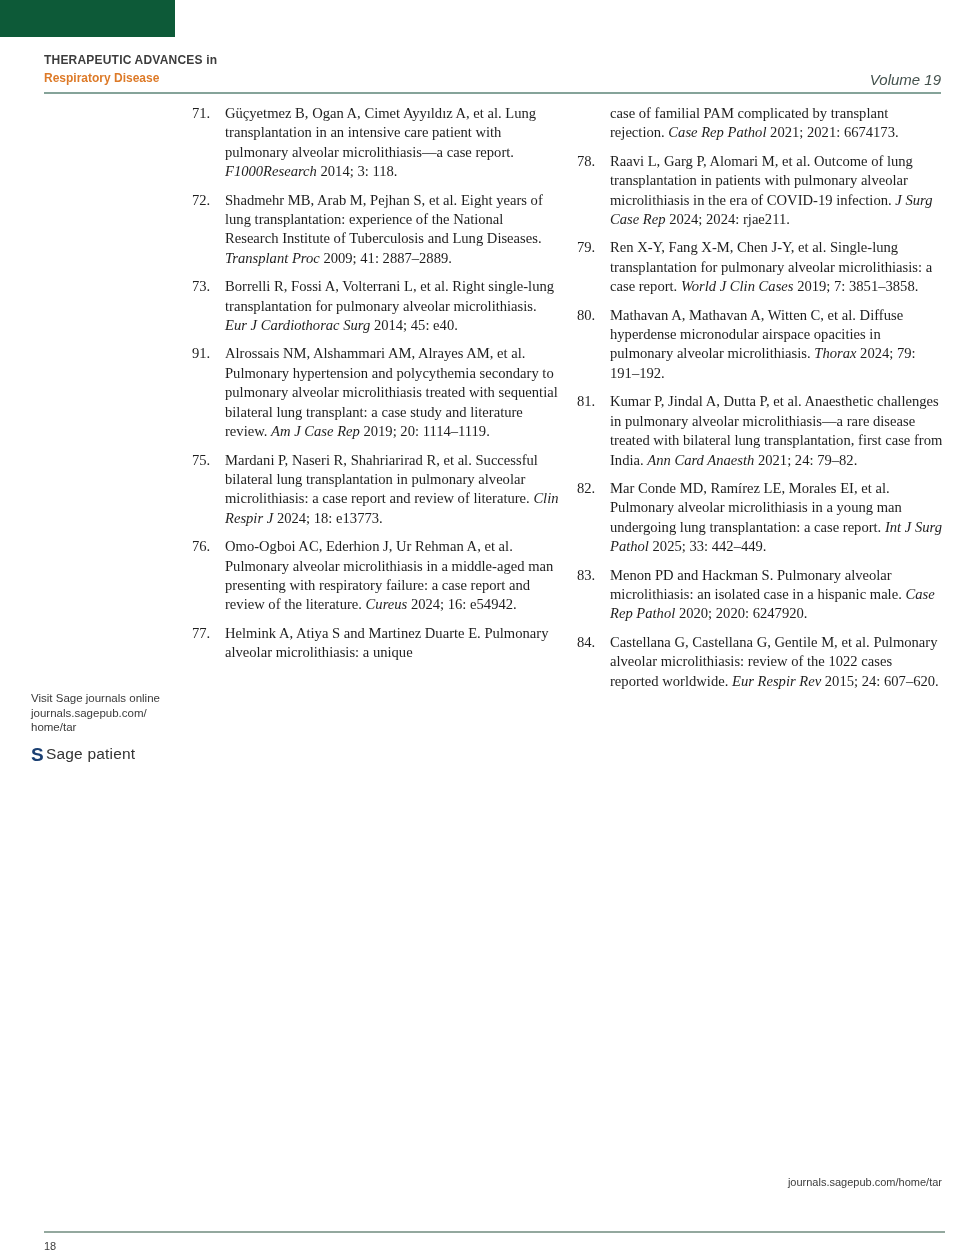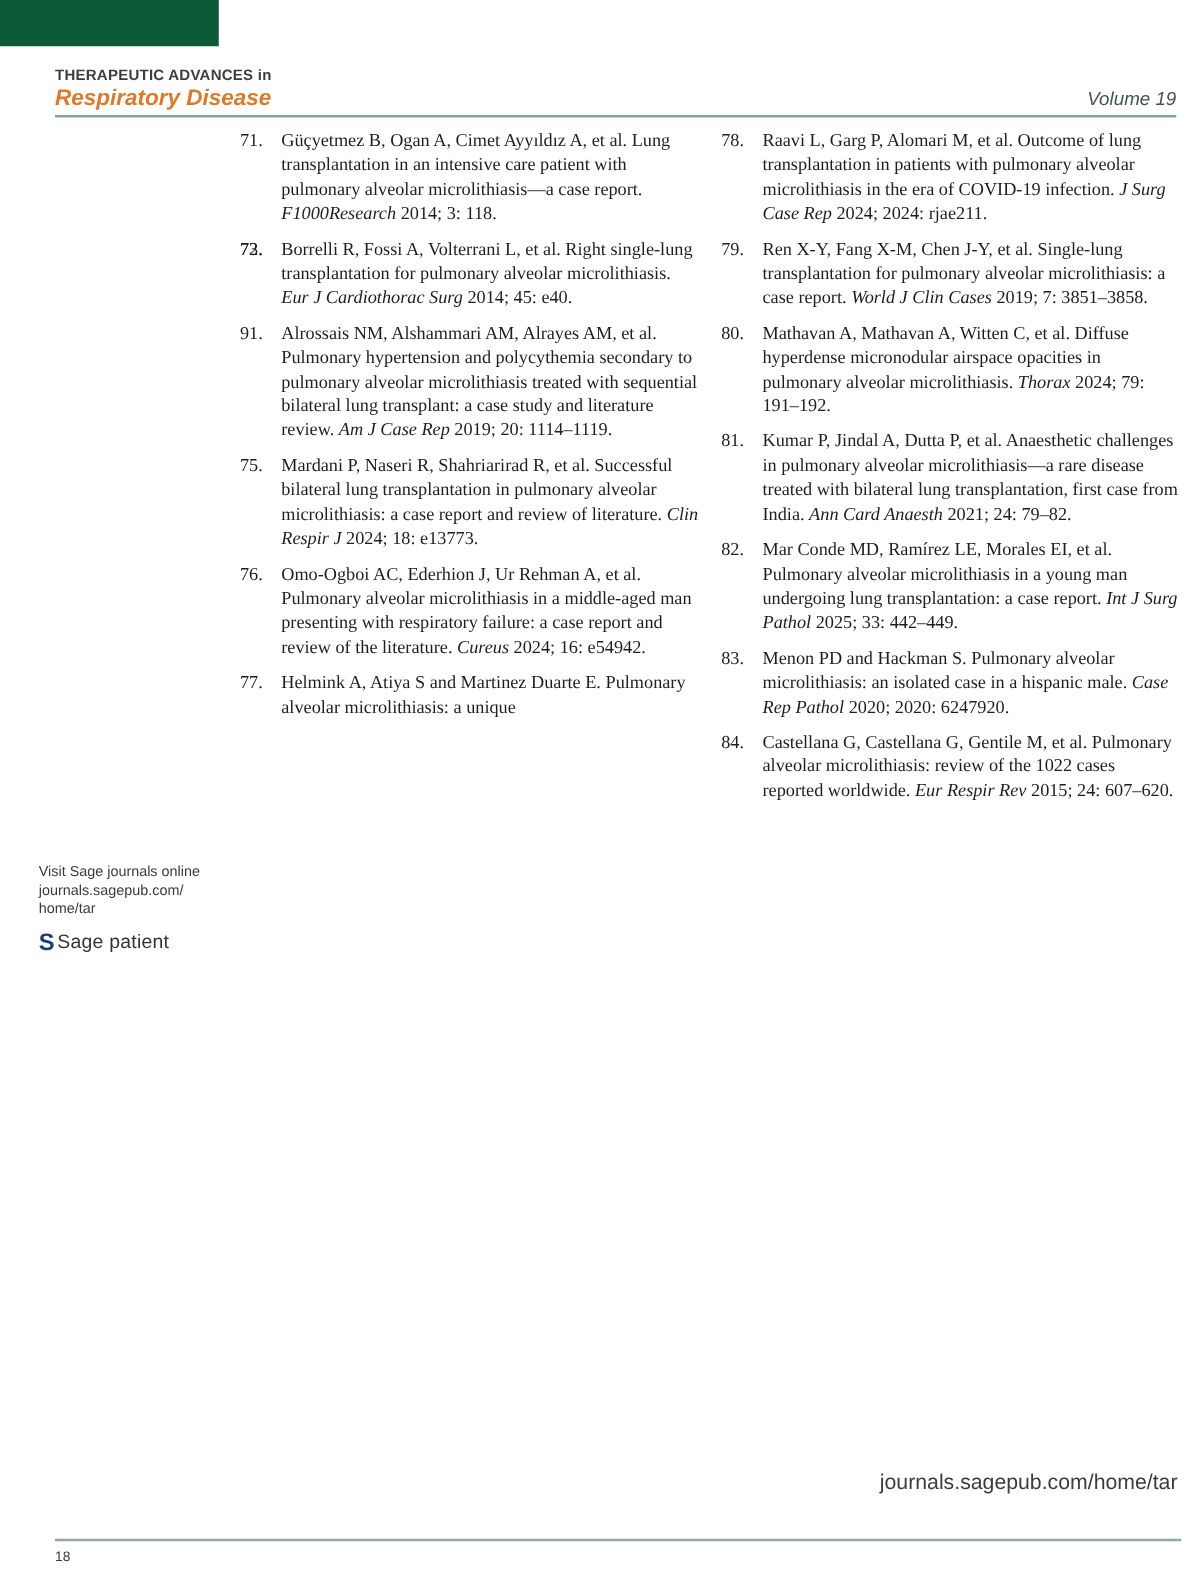--- a/index.html
+++ b/index.html
@@ -33,23 +33,22 @@
     font-family: "Liberation Sans", sans-serif;
   }
   .masthead .line1 {
     font-size: 12px;
     font-weight: 700;
     color: var(--head-ink);
     letter-spacing: 0.2px;
     line-height: 18px;
   }
   .masthead .line2 {
-    font-size: 18px;
+    font-size: 12px;
     font-weight: 700;
-    font-style: italic;
     color: var(--orange);
     line-height: 19px;
   }
   .volume {
     position: absolute;
     right: 19px; top: 71px;
     font-family: "Liberation Sans", sans-serif;
     font-style: italic;
     font-size: 15px;
     color: var(--volume-ink);
@@ -115,21 +114,21 @@
     position: absolute;
     left: 44px; top: 1240px;
     font-family: "Liberation Sans", sans-serif;
     font-size: 11px;
     color: #3c3c3c;
   }
   .footer-url {
     position: absolute;
     right: 18px; top: 1176px;
     font-family: "Liberation Sans", sans-serif;
-    font-size: 17px;
+    font-size: 11px;
     color: #3c3c3c;
   }
 </style>
 </head>
 <body>
 
 <div class="page">
 
   <div class="green-block"></div>
 
@@ -137,29 +136,30 @@
     <div class="line1">THERAPEUTIC ADVANCES in</div>
     <div class="line2">Respiratory Disease</div>
   </div>
 
   <div class="volume">Volume 19</div>
 
   <div class="header-rule"></div>
 
   <div class="ref-col col-left">
       <div class="ref-item"><span class="ref-num">71.</span><span class="ref-text"><span>Güçyetmez B, Ogan A, Cimet Ayyıldız A, et al. Lung transplantation in an intensive care patient with pulmonary alveolar microlithiasis—a case report. </span><em>F1000Research</em><span> 2014; 3: 118.</span></span></div>
-      <div class="ref-item"><span class="ref-num">72.</span></div>
+      <div class="ref-item"><span class="ref-num">72.</span><span class="ref-text"><span>Shadmehr MB, Arab M, Pejhan S, et al. Eight years of lung transplantation: experience of the National Research Institute of Tuberculosis and Lung Diseases. </span><em>Transplant Proc</em><span> 2009; 41: 2887–2889.</span></span></div>
       <div class="ref-item"><span class="ref-num">73.</span><span class="ref-text"><span>Borrelli R, Fossi A, Volterrani L, et al. Right single-lung transplantation for pulmonary alveolar microlithiasis. </span><em>Eur J Cardiothorac Surg</em><span> 2014; 45: e40.</span></span></div>
       <div class="ref-item"><span class="ref-num">91.</span><span class="ref-text"><span>Alrossais NM, Alshammari AM, Alrayes AM, et al. Pulmonary hypertension and polycythemia secondary to pulmonary alveolar microlithiasis treated with sequential bilateral lung transplant: a case study and literature review. </span><em>Am J Case Rep</em><span> 2019; 20: 1114–1119.</span></span></div>
       <div class="ref-item"><span class="ref-num">75.</span><span class="ref-text"><span>Mardani P, Naseri R, Shahriarirad R, et al. Successful bilateral lung transplantation in pulmonary alveolar microlithiasis: a case report and review of literature. </span><em>Clin Respir J</em><span> 2024; 18: e13773.</span></span></div>
       <div class="ref-item"><span class="ref-num">76.</span><span class="ref-text"><span>Omo-Ogboi AC, Ederhion J, Ur Rehman A, et al. Pulmonary alveolar microlithiasis in a middle-aged man presenting with respiratory failure: a case report and review of the literature. </span><em>Cureus</em><span> 2024; 16: e54942.</span></span></div>
       <div class="ref-item"><span class="ref-num">77.</span><span class="ref-text"><span>Helmink A, Atiya S and Martinez Duarte E. Pulmonary alveolar microlithiasis: a unique</span></span></div>
     </div>
 
   <div class="ref-col col-right">
+      <div class="ref-item"><span class="ref-num"></span><span class="ref-text"><span>case of familial PAM complicated by transplant rejection. </span><em>Case Rep Pathol</em><span> 2021; 2021: 6674173.</span></span></div>
       <div class="ref-item"><span class="ref-num">78.</span><span class="ref-text"><span>Raavi L, Garg P, Alomari M, et al. Outcome of lung transplantation in patients with pulmonary alveolar microlithiasis in the era of COVID-19 infection. </span><em>J Surg Case Rep</em><span> 2024; 2024: rjae211.</span></span></div>
       <div class="ref-item"><span class="ref-num">79.</span><span class="ref-text"><span>Ren X-Y, Fang X-M, Chen J-Y, et al. Single-lung transplantation for pulmonary alveolar microlithiasis: a case report. </span><em>World J Clin Cases</em><span> 2019; 7: 3851–3858.</span></span></div>
       <div class="ref-item"><span class="ref-num">80.</span><span class="ref-text"><span>Mathavan A, Mathavan A, Witten C, et al. Diffuse hyperdense micronodular airspace opacities in pulmonary alveolar microlithiasis. </span><em>Thorax</em><span> 2024; 79: 191–192.</span></span></div>
       <div class="ref-item"><span class="ref-num">81.</span><span class="ref-text"><span>Kumar P, Jindal A, Dutta P, et al. Anaesthetic challenges in pulmonary alveolar microlithiasis—a rare disease treated with bilateral lung transplantation, first case from India. </span><em>Ann Card Anaesth</em><span> 2021; 24: 79–82.</span></span></div>
       <div class="ref-item"><span class="ref-num">82.</span><span class="ref-text"><span>Mar Conde MD, Ramírez LE, Morales EI, et al. Pulmonary alveolar microlithiasis in a young man undergoing lung transplantation: a case report. </span><em>Int J Surg Pathol</em><span> 2025; 33: 442–449.</span></span></div>
       <div class="ref-item"><span class="ref-num">83.</span><span class="ref-text"><span>Menon PD and Hackman S. Pulmonary alveolar microlithiasis: an isolated case in a hispanic male. </span><em>Case Rep Pathol</em><span> 2020; 2020: 6247920.</span></span></div>
       <div class="ref-item"><span class="ref-num">84.</span><span class="ref-text"><span>Castellana G, Castellana G, Gentile M, et al. Pulmonary alveolar microlithiasis: review of the 1022 cases reported worldwide. </span><em>Eur Respir Rev</em><span> 2015; 24: 607–620.</span></span></div>
     </div>
 
   <div class="sidebar">

